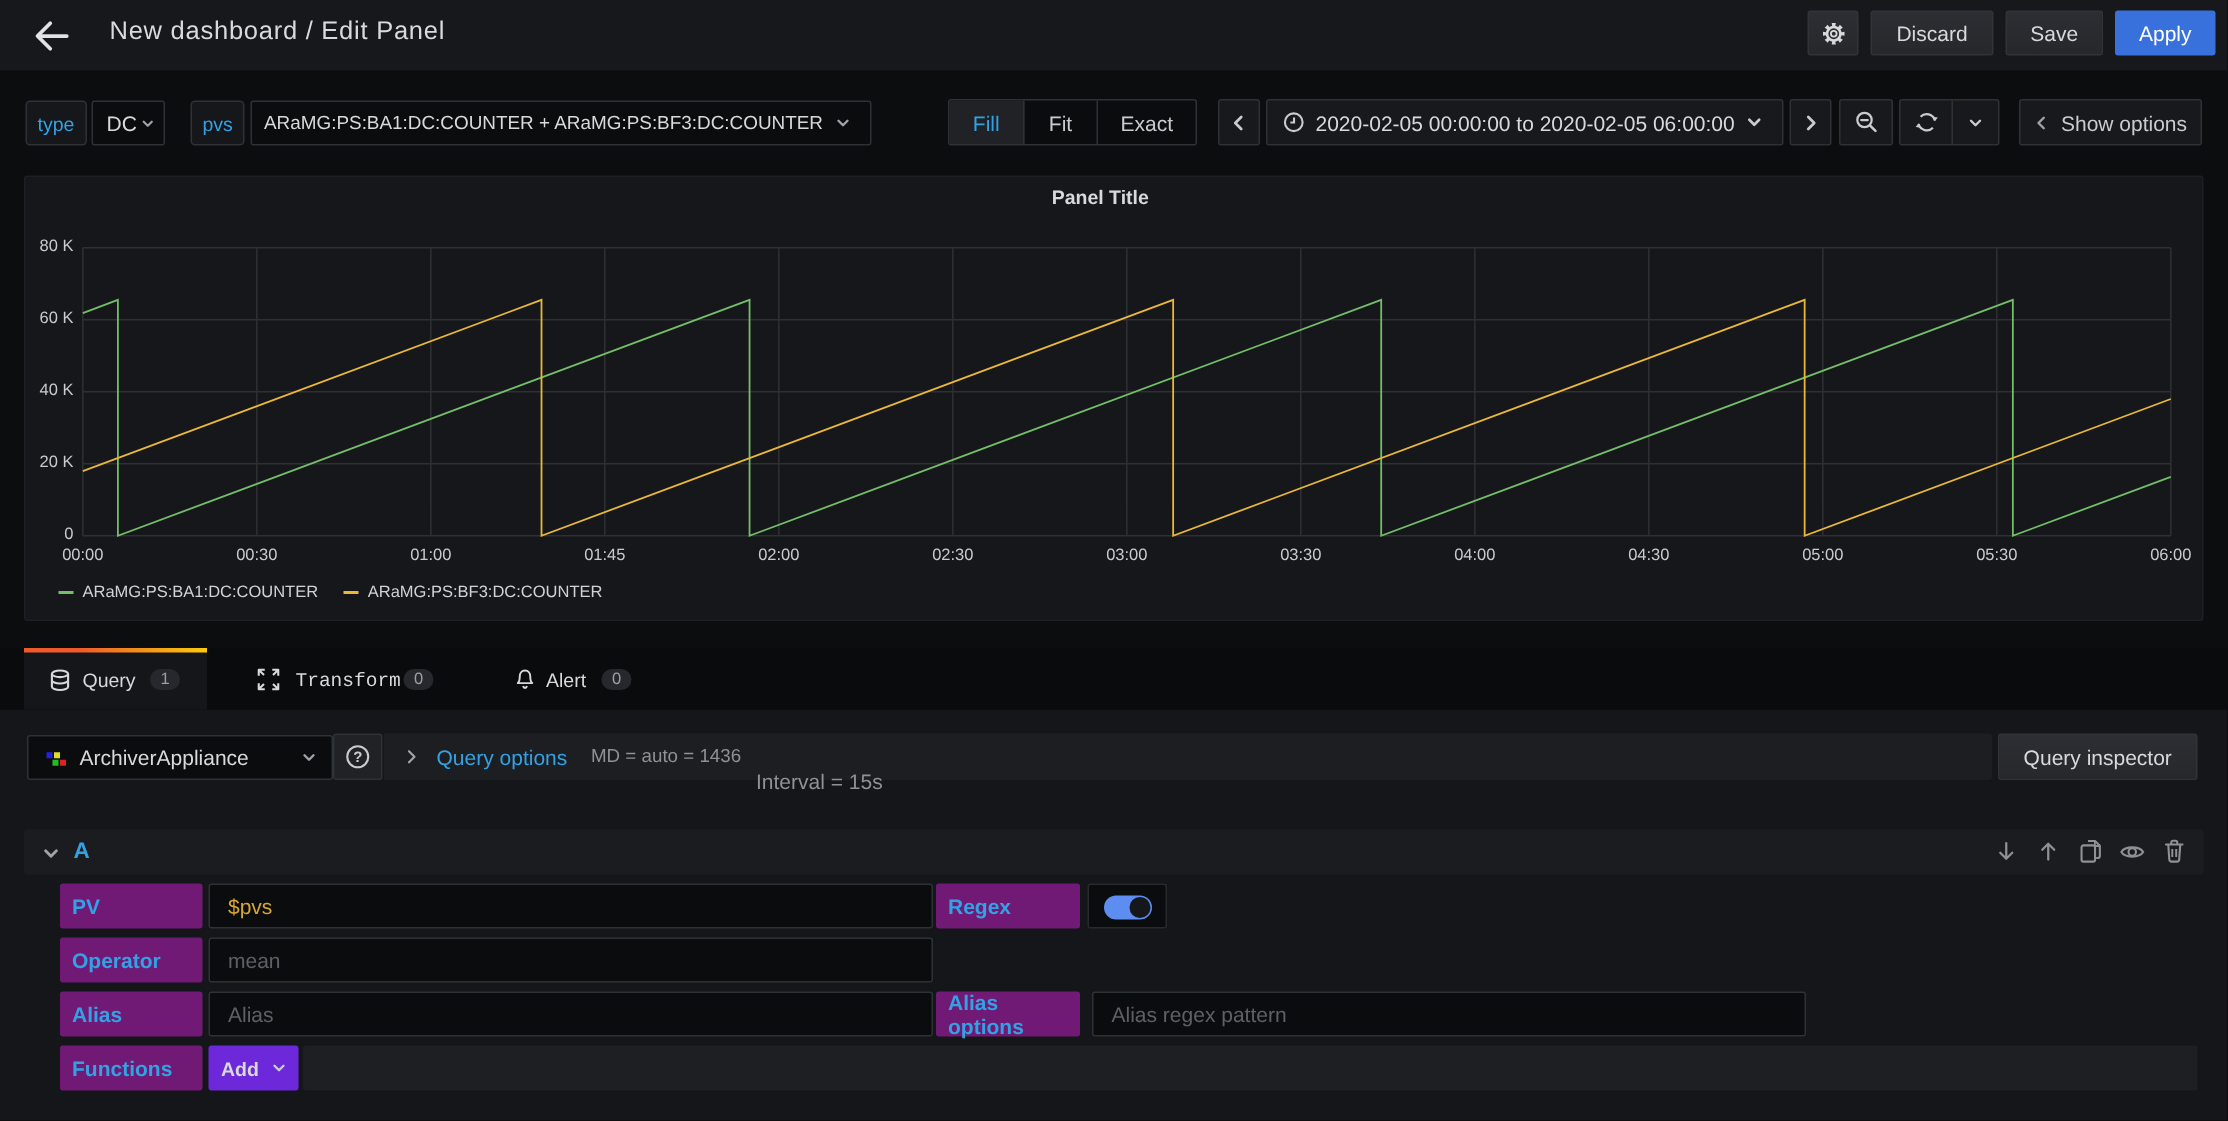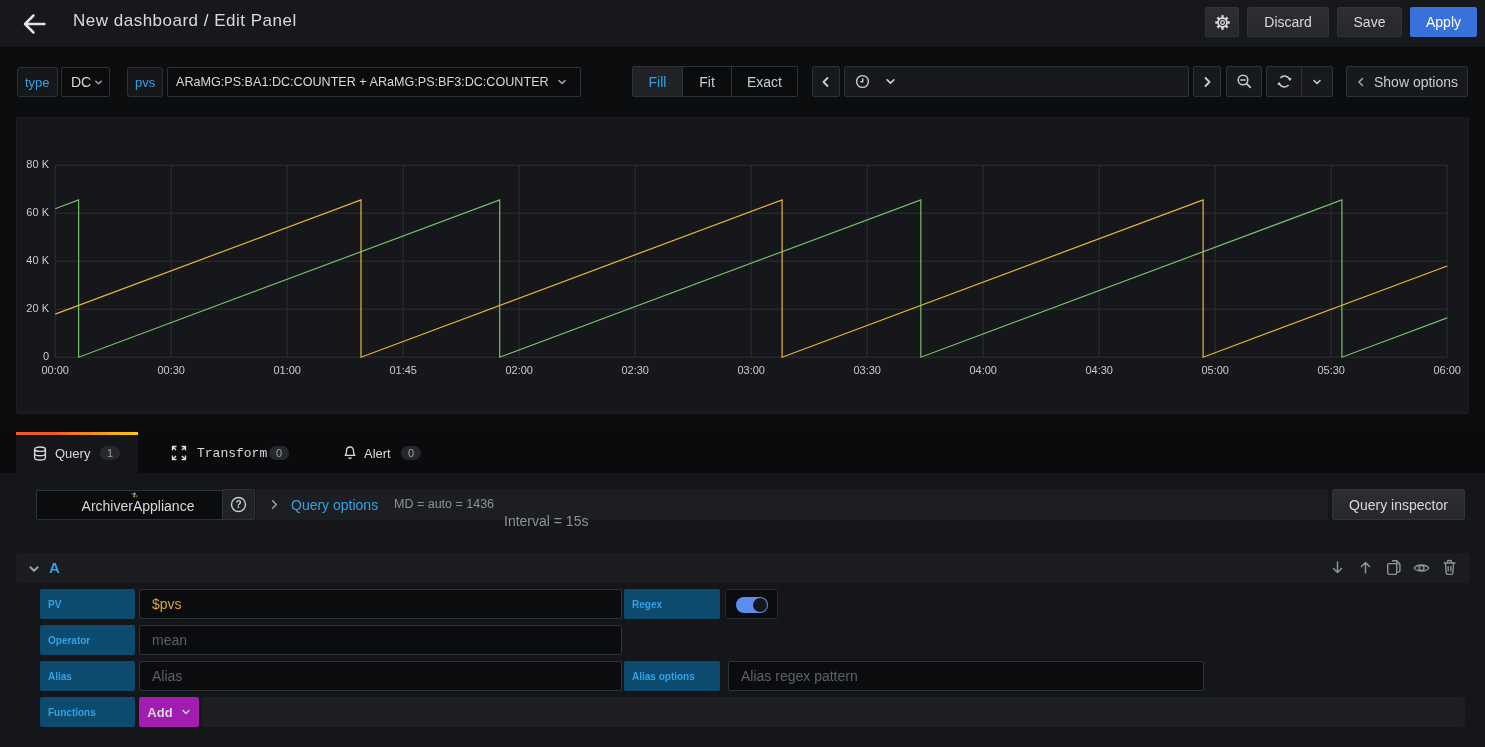--- a/index.html
+++ b/index.html
@@ -37,22 +37,22 @@
 .tbtn {
   position:absolute; height:31px; background:#17191d; border:1px solid #2c3235; border-radius:2px;
   display:flex; align-items:center; justify-content:center; color:#c9ccce; font-size:14px; font-weight:500; white-space:nowrap;
 }
 .input {
   position:absolute; height:30px; background:#0b0c0e; border:1px solid #2c3235; border-radius:2px;
   display:flex; align-items:center; padding:12px 12px; font-size:14px;
 }
 .ph { color:#5d6065; }
 .flabel {
-  position:absolute; height:30px; background:#0c4a6e; border-radius:2px;
-  display:flex; align-items:center; padding:0 8px; color:#33a2e5; font-size:10px; font-weight:600;
+  position:absolute; height:30px; background:#701a75; border-radius:2px;
+  display:flex; align-items:center; padding:0 8px; color:#33a2e5; font-size:14px; font-weight:600;
 }
 .panel {
   position:absolute; left:16px; top:117px; width:1453px; height:297px;
   background:#16171a; border:1px solid #1d1f23; border-radius:2px;
 }
 .ptitle { position:absolute; left:-9px; top:6px; width:100%; text-align:center; font-size:13px; font-weight:600; color:#d8d9da; }
 .xlab { position:absolute; transform:translateX(-50%); font-size:11px; color:#c8cacc; top:246px; }
 .ylab { position:absolute; right:1419px; font-size:11px; color:#c8cacc; text-align:right; width:40px; }
 .legend { position:absolute; top:271px; left:0; font-size:11px; color:#d0d2d4; }
 .tabstrip { position:absolute; left:0; top:432px; width:1485px; height:41px; background:#0a0b0d; }
@@ -107,20 +107,21 @@
 <div class="tbtn" style="left:812px; top:66px; width:28px;">
   <svg width="12" height="12" viewBox="0 0 12 12">
       <path d="M7.5 2 L3.5 6 L7.5 10" stroke="#c9ccce" stroke-width="1.8" fill="none" stroke-linecap="round" stroke-linejoin="round"></path>
     </svg>
 </div>
 <div class="tbtn" style="left:844px; top:66px; width:345px; justify-content:flex-start; padding:0 10px;">
   <svg width="15" height="15" viewBox="0 0 16 16" style="margin-right:7px; flex:none;">
     <circle cx="8" cy="8" r="6.3" fill="none" stroke="#c9ccce" stroke-width="1.5"></circle>
     <path d="M8.2 4.6 V8.2 H5.6" stroke="#c9ccce" stroke-width="1.5" fill="none"></path>
   </svg>
+  <span style="color:#d8d9da; white-space:nowrap;">2020-02-05 00:00:00 to 2020-02-05 06:00:00</span>
   <svg style="margin-left:8px; flex:none;" width="11" height="11" viewBox="0 0 10 10">
       <path d="M2 3.5 L5 6.5 L8 3.5" stroke="#c9ccce" stroke-width="1.6" fill="none" stroke-linecap="round" stroke-linejoin="round"></path>
     </svg>
 </div>
 <div class="tbtn" style="left:1193px; top:66px; width:28px;">
   <svg width="12" height="12" viewBox="0 0 12 12">
       <path d="M4.5 2 L8.5 6 L4.5 10" stroke="#c9ccce" stroke-width="1.8" fill="none" stroke-linecap="round" stroke-linejoin="round"></path>
     </svg>
 </div>
 <div class="tbtn" style="left:1226px; top:66px; width:36px;">
@@ -147,20 +148,21 @@
   </div>
 </div>
 <div class="tbtn" style="left:1346px; top:66px; width:122px;">
   <svg width="10" height="10" viewBox="0 0 10 10" style="margin-right:8px;">
       <path d="M6.5 1.5 L3 5 L6.5 8.5" stroke="#9fa3a8" stroke-width="1.6" fill="none" stroke-linecap="round" stroke-linejoin="round"></path>
     </svg>
   Show options
 </div>
 
 <div class="panel">
+  <div class="ptitle">Panel Title</div>
   <svg class="abs" style="left:0; top:0;" width="1453" height="297" viewBox="0 0 1453 297">
     <g stroke="#2e3134" stroke-width="1">
       <path d="M38.2 47.2 V239.2 M154.2 47.2 V239.2 M270.2 47.2 V239.2 M386.2 47.2 V239.2 M502.2 47.2 V239.2 M618.2 47.2 V239.2 M734.2 47.2 V239.2 M850.2 47.2 V239.2 M966.2 47.2 V239.2 M1082.2 47.2 V239.2 M1198.2 47.2 V239.2 M1314.2 47.2 V239.2 M1430.2 47.2 V239.2"></path>
       <path d="M38.2 47.2 H1430.2 M38.2 95.2 H1430.2 M38.2 143.2 H1430.2 M38.2 191.2 H1430.2 M38.2 239.2 H1430.2"></path>
     </g>
     <polyline points="38.2,90.7 61.6,81.9 61.6,239.2 482.7,81.9 482.7,239.2 903.8,81.9 903.8,239.2 1324.9,81.9 1324.9,239.2 1430.2,199.9" fill="none" stroke="#73bf69" stroke-width="1.2"></polyline>
     <polyline points="38.2,196.1 344.0,81.9 344.0,239.2 765.1,81.9 765.1,239.2 1186.1,81.9 1186.1,239.2 1430.2,148.0" fill="none" stroke="#eab839" stroke-width="1.2"></polyline>
   </svg>
   <div class="xlab" style="left:38.2px;">00:00</div>
   <div class="xlab" style="left:154.2px;">00:30</div>
@@ -173,20 +175,24 @@
   <div class="xlab" style="left:966.2px;">04:00</div>
   <div class="xlab" style="left:1082.2px;">04:30</div>
   <div class="xlab" style="left:1198.2px;">05:00</div>
   <div class="xlab" style="left:1314.2px;">05:30</div>
   <div class="xlab" style="left:1430.2px;">06:00</div>
   <div class="ylab" style="top:40px;">80 K</div>
   <div class="ylab" style="top:88px;">60 K</div>
   <div class="ylab" style="top:136px;">40 K</div>
   <div class="ylab" style="top:184px;">20 K</div>
   <div class="ylab" style="top:232px;">0</div>
+  <div class="legend" style="left:22px;">
+    <span style="display:inline-block; width:10px; height:2px; background:#73bf69; vertical-align:middle; margin-right:6px;"></span><span style="vertical-align:middle;">ARaMG:PS:BA1:DC:COUNTER</span>
+    <span style="display:inline-block; width:10px; height:2px; background:#eab839; vertical-align:middle; margin-left:14px; margin-right:6px;"></span><span style="vertical-align:middle;">ARaMG:PS:BF3:DC:COUNTER</span>
+  </div>
 </div>
 
 <div class="tabstrip">
   <div class="tab-active"></div>
   <div class="tabgrad" style="left:16px;"></div>
 
   <svg class="abs" style="left:33px; top:14px;" width="14" height="15" viewBox="0 0 14 15">
     <ellipse cx="7" cy="3.2" rx="5.4" ry="2.2" fill="none" stroke="#d8d9da" stroke-width="1.4"></ellipse>
     <path d="M1.6 3.2 V11.8 A5.4 2.2 0 0 0 12.4 11.8 V3.2" fill="none" stroke="#d8d9da" stroke-width="1.4"></path>
     <path d="M1.6 7.5 A5.4 2.2 0 0 0 12.4 7.5" fill="none" stroke="#d8d9da" stroke-width="1.4"></path>
@@ -208,21 +214,21 @@
   <svg class="abs" style="left:342px; top:13px;" width="16" height="16" viewBox="0 0 16 16">
     <path d="M8 2 C5.7 2 4.5 3.8 4.5 6 C4.5 9.3 3.2 10.4 3.2 10.4 H12.8 C12.8 10.4 11.5 9.3 11.5 6 C11.5 3.8 10.3 2 8 2 Z" fill="none" stroke="#d8d9da" stroke-width="1.3" stroke-linejoin="round"></path>
     <path d="M6.7 12.4 C6.9 13.2 7.4 13.6 8 13.6 C8.6 13.6 9.1 13.2 9.3 12.4" fill="none" stroke="#d8d9da" stroke-width="1.3"></path>
   </svg>
   <div class="abs" style="left:364px; top:14px; font-size:13px; color:#d8d9da;">Alert</div>
   <div class="badge" style="left:401px; top:14px;">0</div>
 </div>
 
 <div class="abs" style="left:0; top:473px; width:1485px; height:274px; background:#15161a; z-index:-1;"></div>
 
-<div class="drop" style="left:36px; top:490px; width:204px; padding:0 10px;flex-direction:column;">
+<div class="drop" style="left:18px; top:490px; width:204px; padding:0 10px;">
   <svg width="16" height="14" viewBox="0 0 16 14" style="margin-right:8px;">
     <rect x="2" y="3.5" width="4" height="4" fill="#2222dd"></rect>
     <rect x="7" y="3.5" width="4" height="4" fill="#dddd22"></rect>
     <rect x="6" y="8.5" width="4" height="4" fill="#22bb22"></rect>
     <rect x="11" y="8.5" width="4" height="4" fill="#dd2222"></rect>
   </svg>
   <span>ArchiverAppliance</span>
   <svg style="margin-left:auto;" width="10" height="10" viewBox="0 0 10 10">
       <path d="M2 3.5 L5 6.5 L8 3.5" stroke="#9fa3a8" stroke-width="1.6" fill="none" stroke-linecap="round" stroke-linejoin="round"></path>
     </svg>
@@ -284,18 +290,18 @@
 
 <div class="flabel" style="left:40px; top:625px; width:95px;">Operator</div>
 <div class="input ph" style="left:139px; top:625px; width:483px;">mean</div>
 
 <div class="flabel" style="left:40px; top:661px; width:95px;">Alias</div>
 <div class="input ph" style="left:139px; top:661px; width:483px;">Alias</div>
 <div class="flabel" style="left:624px; top:661px; width:96px;">Alias options</div>
 <div class="input ph" style="left:728px; top:661px; width:476px;">Alias regex pattern</div>
 
 <div class="flabel" style="left:40px; top:697px; width:95px;">Functions</div>
-<div class="abs" style="left:139px; top:697px; width:60px; height:30px; background:#a21caf; border-radius:2px; display:flex; align-items:center; justify-content:center; font-weight:600; font-size:13px; color:#d8d9da;">Add
+<div class="abs" style="left:139px; top:697px; width:60px; height:30px; background:#6d28d9; border-radius:2px; display:flex; align-items:center; justify-content:center; font-weight:600; font-size:13px; color:#d8d9da;">Add
   <svg style="margin-left:8px" width="10" height="10" viewBox="0 0 10 10">
       <path d="M2 3.5 L5 6.5 L8 3.5" stroke="#c9ccce" stroke-width="1.6" fill="none" stroke-linecap="round" stroke-linejoin="round"></path>
     </svg>
 </div>
 <div class="abs" style="left:202px; top:697px; width:1263px; height:30px; background:#1d1f23; border-radius:2px;"></div>
 
 </body></html>

